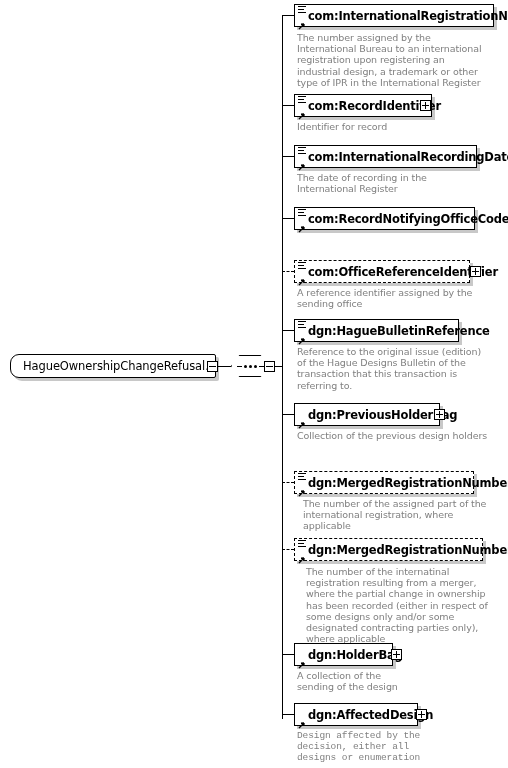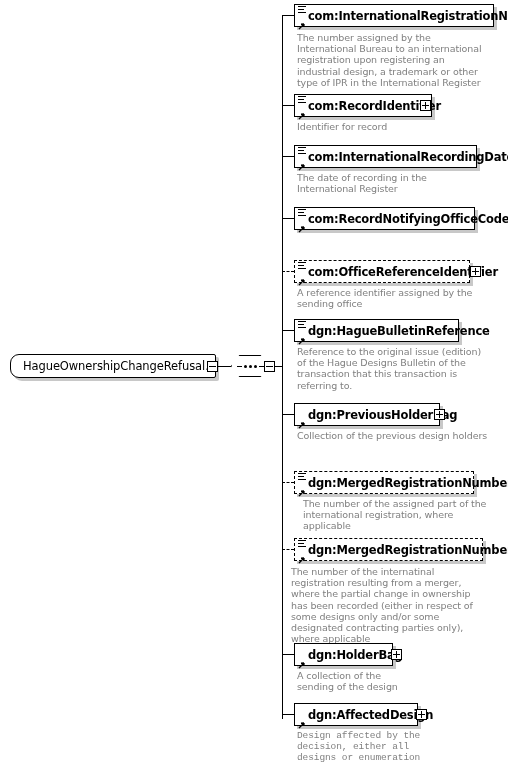--- a/index.html
+++ b/index.html
@@ -341,21 +341,21 @@
         <i></i>
         <i></i>
       </span>
     <span class="ic-arrow">
       <svg width="8" height="8" viewBox="0 0 8 8">
           <path d="M7 1 L2 6 M7 1 L4 1.2 M7 1 L6.8 4" stroke="#000" stroke-width="1.4" fill="none"></path>
         </svg>
     </span>
     <span class="el-name">dgn:MergedRegistrationNumber</span>
   </div>
-  <div class="doc" style="left:291px; top:566px; width:195px;">The number of the internatinal registration resulting from a merger, where the partial change in ownership has been recorded (either in respect of some designs only and/or some designated contracting parties only), where applicable</div>
+  <div class="doc" style="left:306px; top:566px; width:195px;">The number of the internatinal registration resulting from a merger, where the partial change in ownership has been recorded (either in respect of some designs only and/or some designated contracting parties only), where applicable</div>
 
   <div class="el-box" style="left:294px; top:643px; width:99px; height:23px;">
     <span class="ic-arrow">
       <svg width="8" height="8" viewBox="0 0 8 8">
           <path d="M7 1 L2 6 M7 1 L4 1.2 M7 1 L6.8 4" stroke="#000" stroke-width="1.4" fill="none"></path>
         </svg>
     </span>
     <span class="el-name">dgn:HolderBag</span>
   </div>
   <div class="toggle plus" style="left:391px; top:649px;"></div>

